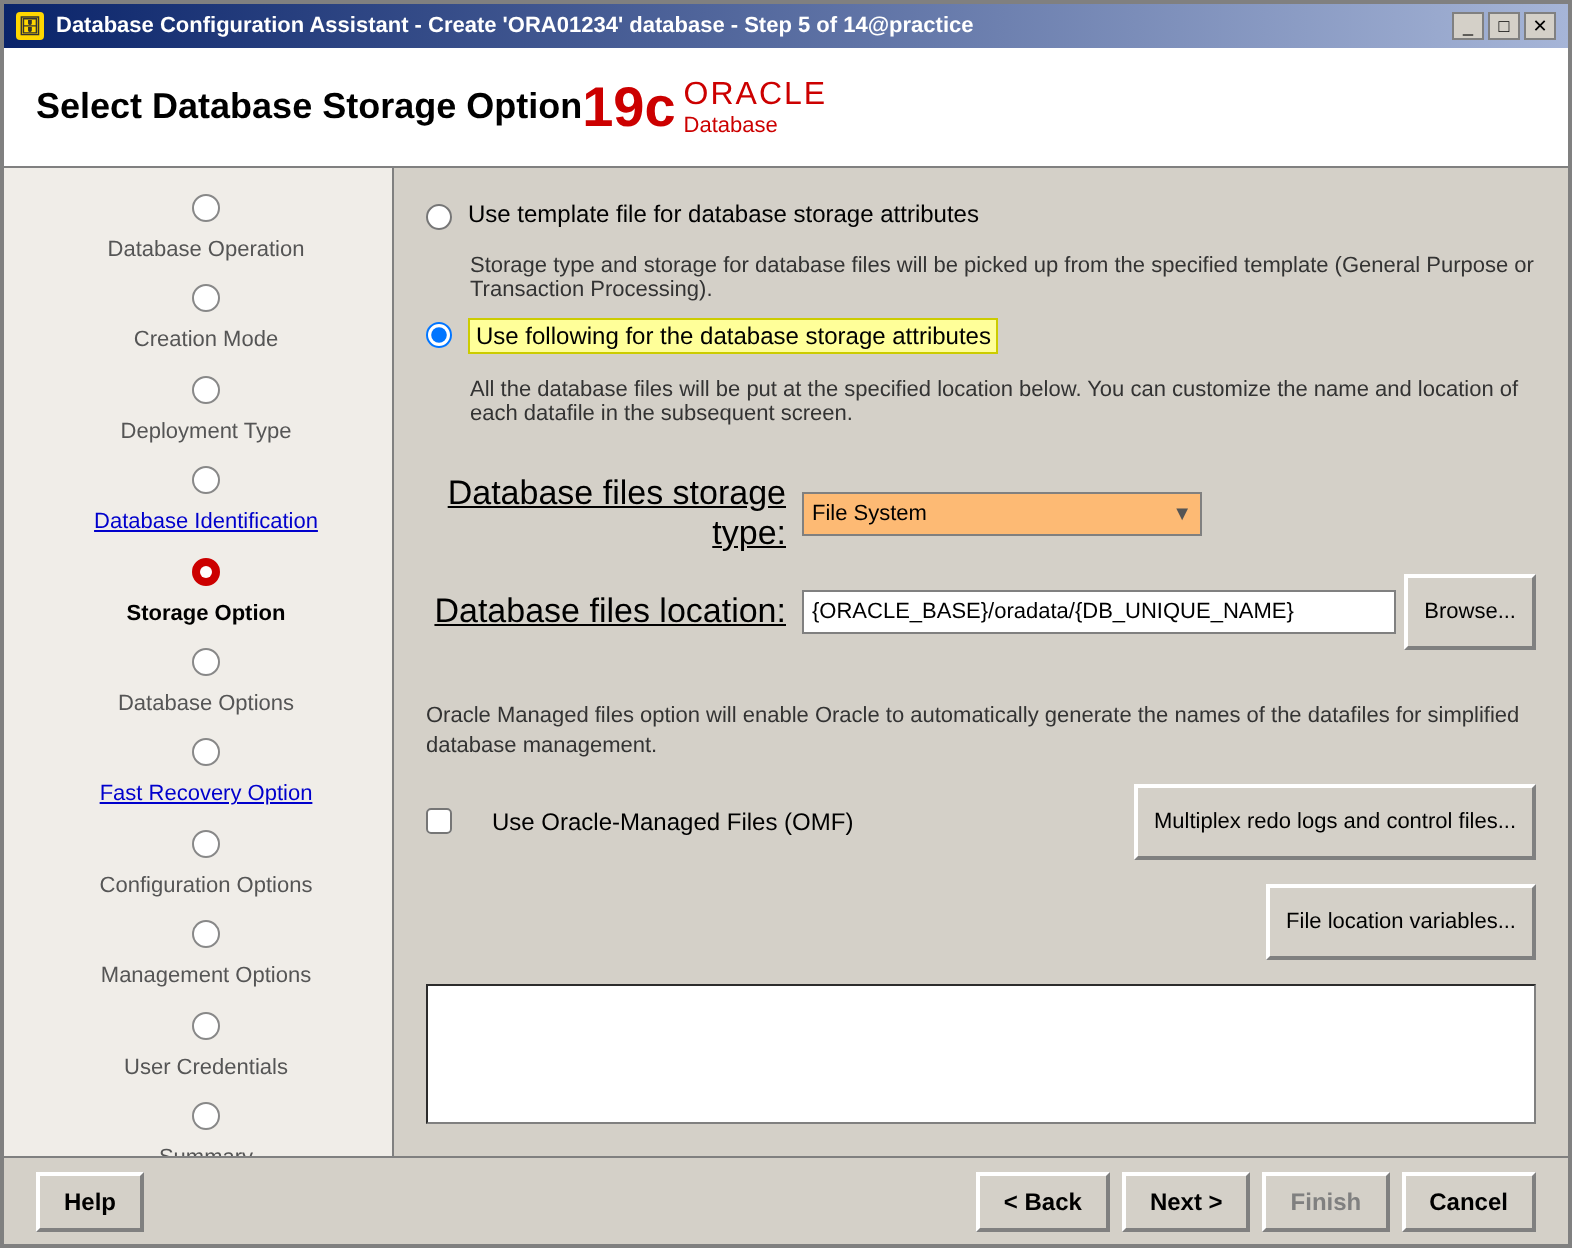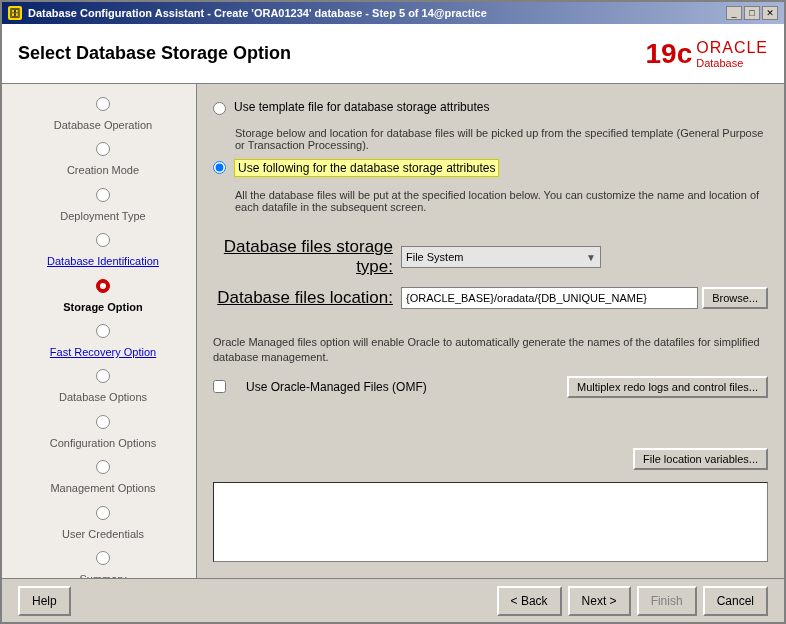--- a/index.html
+++ b/index.html
@@ -62,21 +62,20 @@
       align-items: center;
       justify-content: center;
       color: #000;
     }
     .header-area {
       background: white;
       padding: 10px 16px;
       border-bottom: 1px solid #808080;
       display: flex;
       align-items: center;
-      justify-content: space-between;
       flex-shrink: 0;
       height: 60px;
     }
     .header-title {
       font-size: 18px;
       font-weight: bold;
       color: #000;
     }
     .oracle-logo {
       display: flex;
@@ -225,42 +224,42 @@
     .form-control-group {
       display: flex;
       align-items: center;
       gap: 4px;
       flex: 1;
     }
     .select-control {
       width: 200px;
       height: 22px;
       border: 1px solid #808080;
-      background: #e5e5e5;
+      background: #fdba74;
       font-size: 11px;
       padding: 2px 4px;
       display: flex;
       align-items: center;
       justify-content: space-between;
       cursor: pointer;
     }
     .select-arrow {
       font-size: 10px;
       color: #555;
     }
     .input-control {
       flex: 1;
       height: 22px;
       border: 1px solid #808080;
       background: white;
       font-size: 11px;
       padding: 2px 4px;
     }
     .btn {
-      height: 22px;
+      height: 38px;
       background: #d4d0c8;
       border: 2px solid;
       border-color: #ffffff #808080 #808080 #ffffff;
       font-size: 11px;
       padding: 0 8px;
       cursor: pointer;
       white-space: nowrap;
     }
     .omf-description {
       font-size: 11px;
@@ -301,20 +300,21 @@
       gap: 6px;
     }
     .btn-footer {
       height: 30px;
       background: #d4d0c8;
       border: 2px solid;
       border-color: #ffffff #808080 #808080 #ffffff;
       font-size: 12px;
       padding: 0 12px;
       cursor: pointer;
+      font-weight: bold;
     }
     .btn-footer.disabled {
       color: #808080;
       cursor: default;
     }
   </style>
 </head>
 <body>
 
 <div class="window">
@@ -368,31 +368,31 @@
             <div class="circle-icon"></div>
           </div>
         <span>Database Identification</span>
       </div>
       <div class="sidebar-item active">
         <div class="sidebar-icon">
             <div class="circle-icon active"></div>
           </div>
         <span>Storage Option</span>
       </div>
+      <div class="sidebar-item">
+        <div class="sidebar-icon">
+            <div class="circle-icon"></div>
+          </div>
+        <span>Database Options</span>
+      </div>
       <div class="sidebar-item link-style">
         <div class="sidebar-icon">
             <div class="circle-icon"></div>
           </div>
         <span>Fast Recovery Option</span>
-      </div>
-      <div class="sidebar-item">
-        <div class="sidebar-icon">
-            <div class="circle-icon"></div>
-          </div>
-        <span>Database Options</span>
       </div>
       <div class="sidebar-item">
         <div class="sidebar-icon">
             <div class="circle-icon"></div>
           </div>
         <span>Configuration Options</span>
       </div>
       <div class="sidebar-item">
         <div class="sidebar-icon">
             <div class="circle-icon"></div>
@@ -430,21 +430,21 @@
         <span>Finish</span>
       </div>
     </div>
 
     <div class="content-area">
 
       <div class="radio-option">
         <input type="radio" name="storage-option" id="radio1" style="">
         <label for="radio1" class="radio-label">Use template file for database storage attributes</label>
       </div>
-      <div class="radio-description">Storage below and location for database files will be picked up from the specified template (General Purpose or Transaction Processing).</div>
+      <div class="radio-description">Storage type and storage for database files will be picked up from the specified template (General Purpose or Transaction Processing).</div>
 
       <div class="radio-option">
         <input type="radio" name="storage-option" id="radio2" checked="" style="">
         <label for="radio2" class="radio-label highlighted">Use following for the database storage attributes</label>
       </div>
       <div class="radio-description">All the database files will be put at the specified location below. You can customize the name and location of each datafile in the subsequent screen.</div>
 
       <div class="form-grid">
 
         <div class="form-row">

